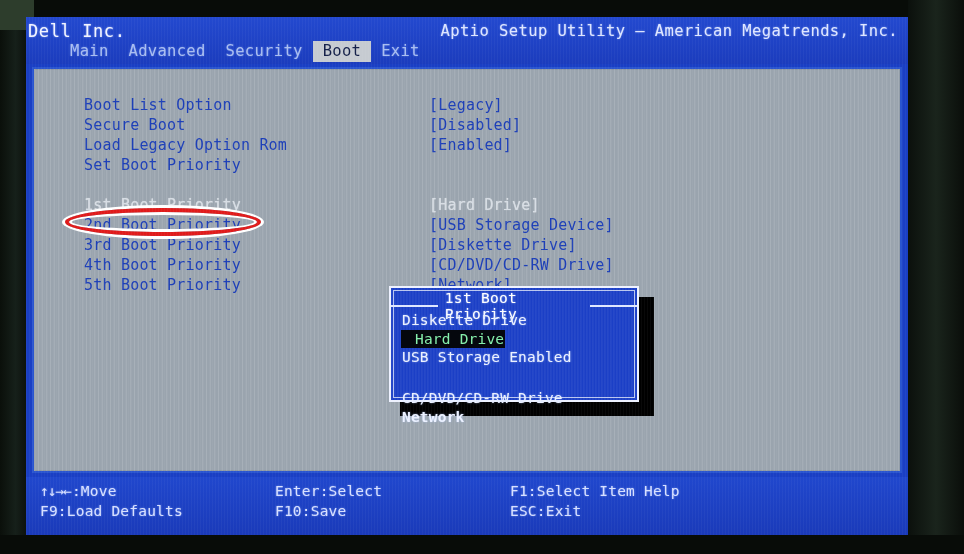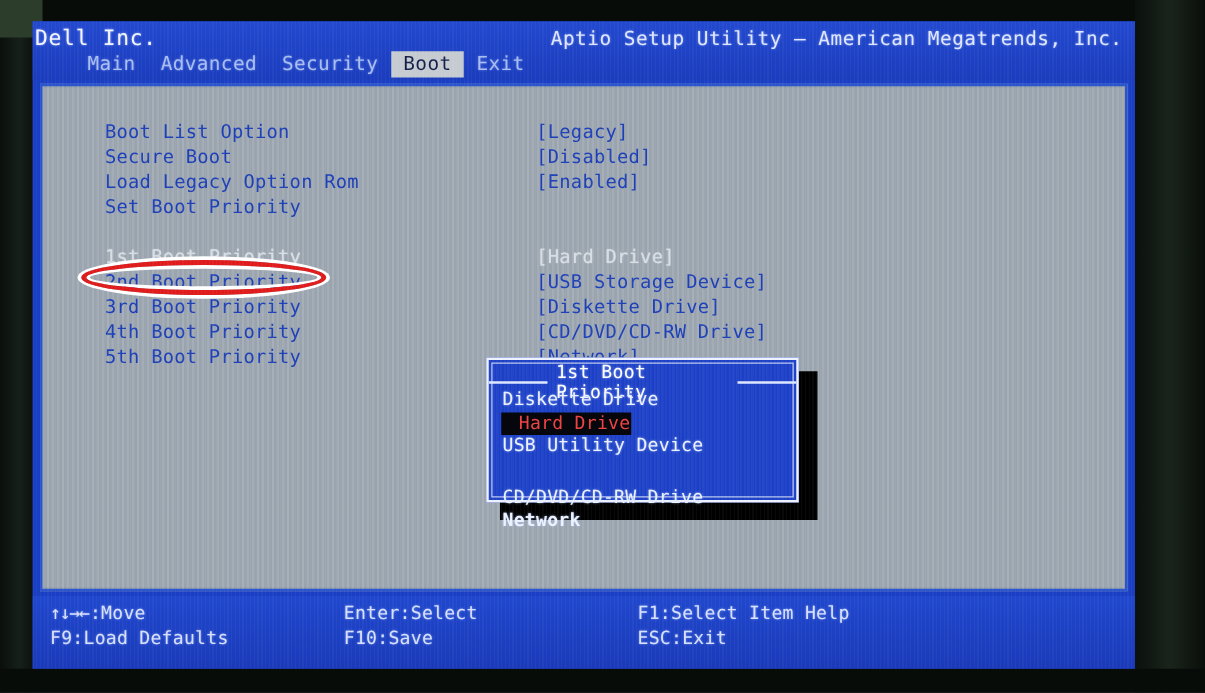--- a/index.html
+++ b/index.html
@@ -186,21 +186,21 @@
     height:18.6px;
     display:flex; align-items:center;
     font-size:14.5px; letter-spacing:.2px;
     color:#ecf1ff;
     text-shadow:0 0 2px rgba(180,205,255,.7);
     white-space:nowrap;
     padding:0 1px;
   }
   .opt.hl{
     background:#05070d;
-    color:#ef4444;
+    color:#86efac;
     text-shadow:none;
     align-self:flex-start;
     display:inline-flex;
     padding-left:14px;
   }
 
   
   .footer{
     position:absolute; left:0; bottom:0; width:882px; height:58px;
     background:linear-gradient(180deg,#2047cd 0%,#1a3ab9 100%);
@@ -297,21 +297,21 @@
           <span class="dash r"></span>
         </div>
         <div class="popup-list" id="poplist">
             <div style="display: flex;">
               <div class="opt">Diskette Drive</div>
             </div>
             <div style="display: flex;">
               <div class="opt hl">Hard Drive</div>
             </div>
             <div style="display: flex;">
-              <div class="opt">USB Utility Device</div>
+              <div class="opt">USB Storage Enabled</div>
             </div>
             <div style="display: flex; margin-top: 22px;">
               <div class="opt">CD/DVD/CD-RW Drive</div>
             </div>
             <div style="display: flex; font-weight: bold;">
               <div class="opt">Network</div>
             </div>
           </div>
       </div>
     </div>

